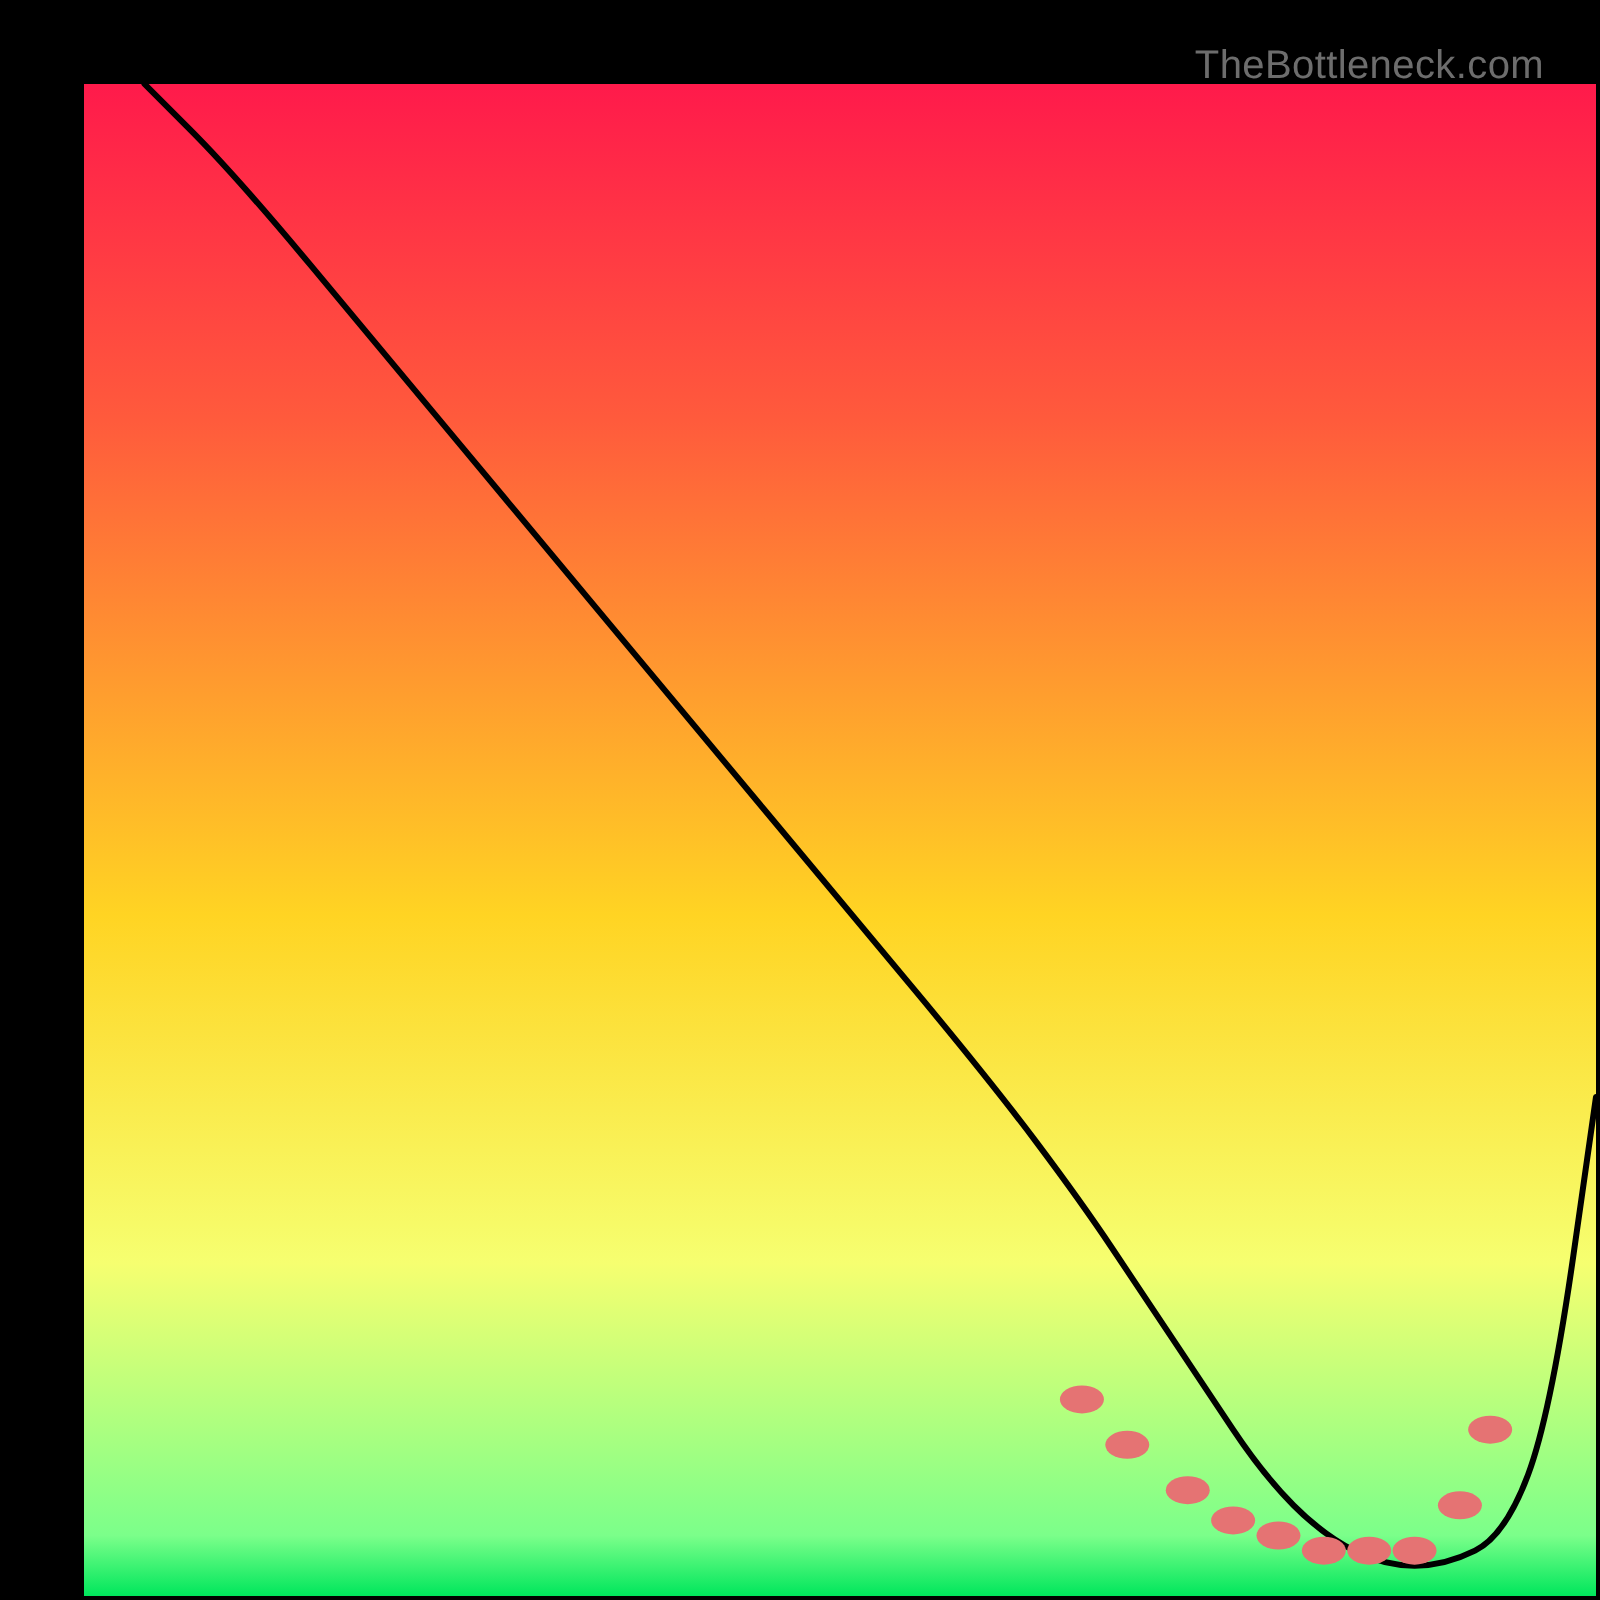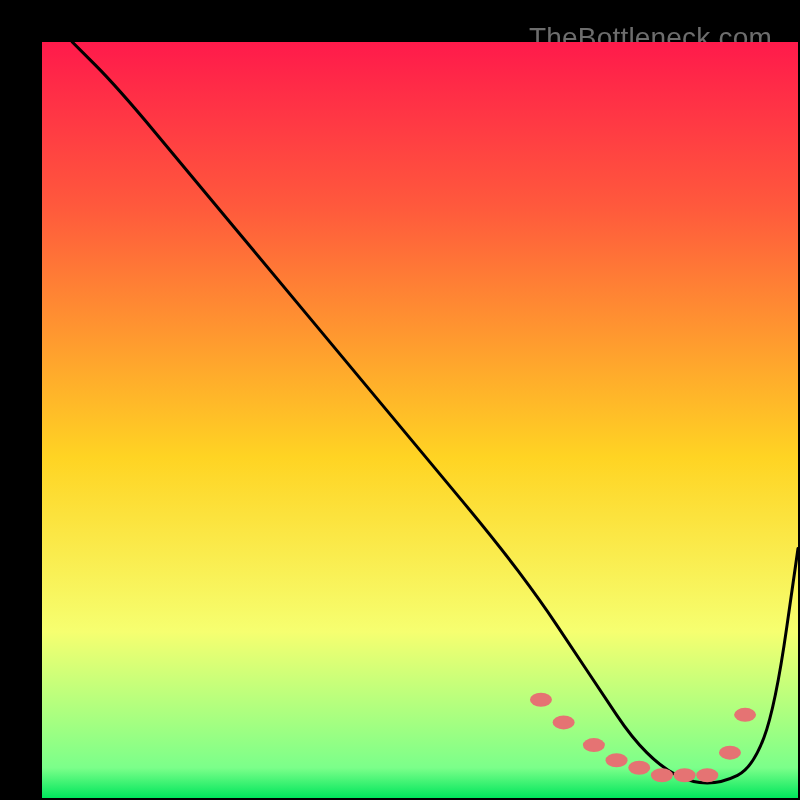--- a/index.html
+++ b/index.html
@@ -17,21 +17,21 @@
     top: 20px;
     width: 760px;
     height: 760px;
     background: #000;
   }
   .watermark {
     position: absolute;
     top: 2px;
     right: 8px;
     color: #6d6d6d;
-    font-size: 28px;
+    font-size: 20px;
     font-weight: 400;
     letter-spacing: 0.2px;
     text-align: center;
   }
   .plot-area {
     position: absolute;
     left: 22px;
     top: 22px;
     width: 756px;
     height: 756px;

